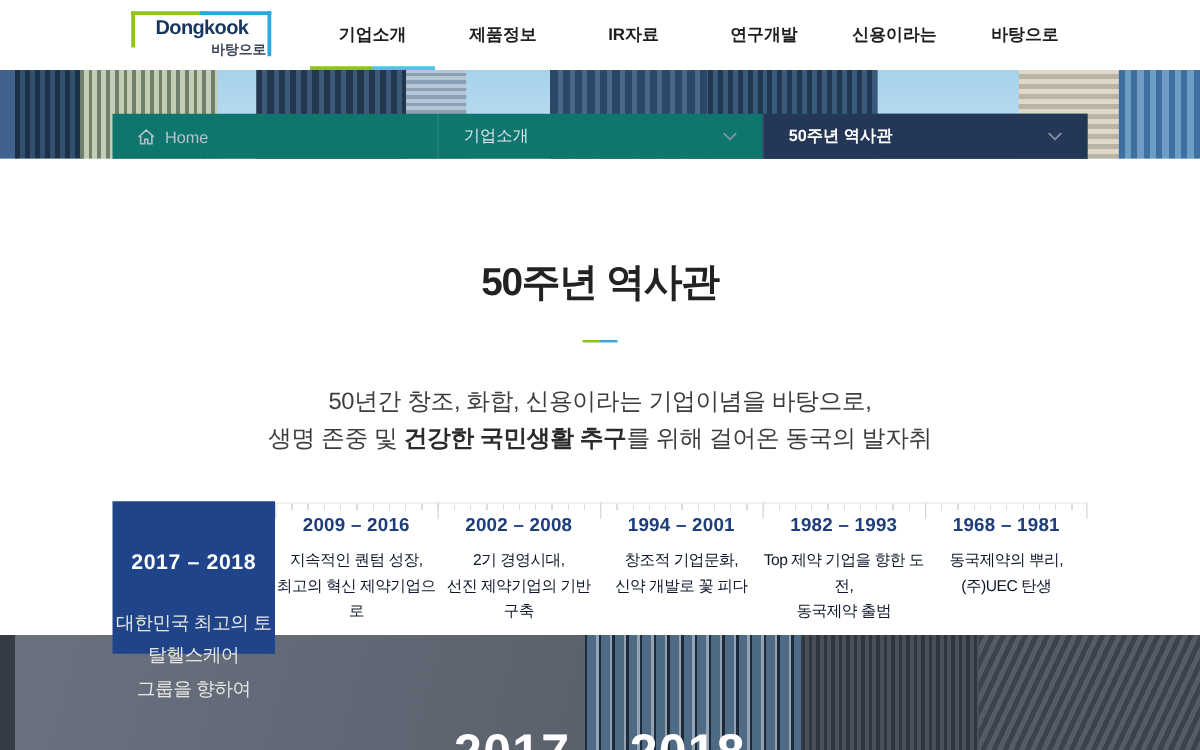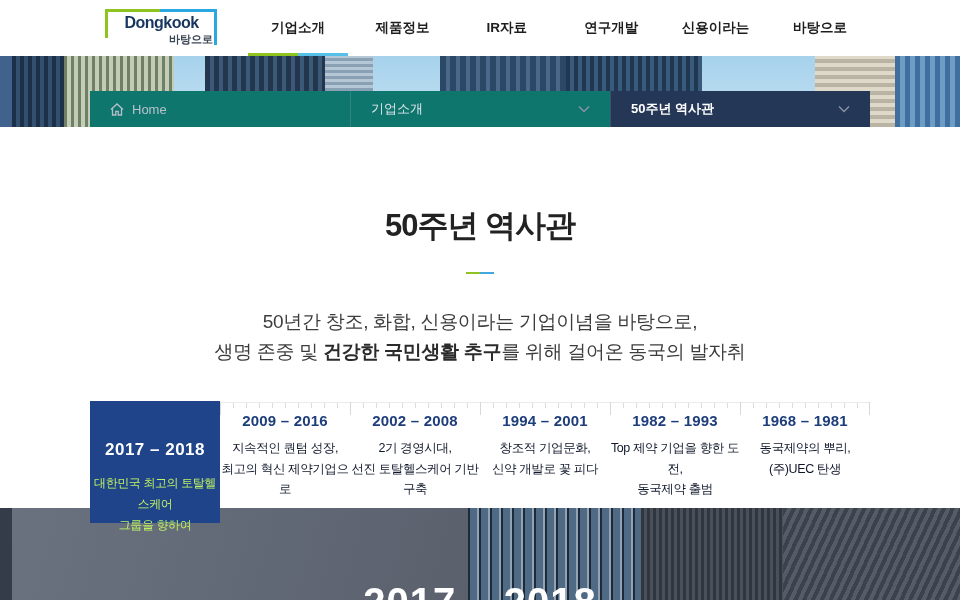--- a/index.html
+++ b/index.html
@@ -64,21 +64,21 @@
         background-size:100% 5px;background-repeat:no-repeat;}
   .timeline::after{content:"";position:absolute;right:0;top:0;width:1px;height:13px;background:#d8d8d8;}
   .tl-tab{width:130px;box-sizing:border-box;text-align:center;position:relative;cursor:pointer;
         padding-top:10px;}
   .tl-tab::before{content:"";position:absolute;left:0;top:0;width:1px;height:13px;background:#d8d8d8;}
   .tl-years{font-size:15px;font-weight:700;color:#1d3d7b;letter-spacing:0.2px;}
   .tl-desc{margin-top:9px;font-size:12.5px;color:#0f172a;line-height:1.65;letter-spacing:-0.4px;}
   .tl-tab.active{background:#1f4489;height:122px;padding-top:0;z-index:4;margin-top:-1px;}
   .tl-tab.active::before{display:none;}
   .tl-tab.active .tl-years{color:#fff;font-size:17px;padding-top:39px;display:block;letter-spacing:0.5px;}
-  .tl-tab.active .tl-desc{color:#bef264;font-size:12px;margin-top:13px;line-height:1.75;font-weight:500;}
+  .tl-tab.active .tl-desc{color:#e5e5e5;font-size:15px;margin-top:26px;line-height:1.75;font-weight:500;}
 
   
   .photo{position:absolute;top:508px;left:0;width:960px;height:92px;overflow:hidden;z-index:1;
         background:linear-gradient(105deg,#6a7280 0%,#5c636f 45%,#464b55 100%);}
   .photo b{position:absolute;top:0;display:block;height:200px;}
   .pb1{left:468px;width:175px;
         background:repeating-linear-gradient(90deg,#1c2a3a 0 2px,#4f6a85 2px 9px,#93a3b2 9px 11px);}
   .pb2{left:641px;width:144px;top:10px;
         background:repeating-linear-gradient(90deg,#31353d 0 3px,#4a505b 3px 6px);}
   .pb3{left:783px;width:177px;
@@ -176,21 +176,21 @@
     <div class="tl-years">2009 – 2016</div>
     <div class="tl-desc">
       <div>지속적인 퀀텀 성장,</div>
       <div>최고의 혁신 제약기업으로</div>
     </div>
   </div>
       <div class="tl-tab">
     <div class="tl-years">2002 – 2008</div>
     <div class="tl-desc">
       <div>2기 경영시대,</div>
-      <div>선진 토탈헬스케어 기반 구축</div>
+      <div>선진 제약기업의 기반 구축</div>
     </div>
   </div>
       <div class="tl-tab">
     <div class="tl-years">1994 – 2001</div>
     <div class="tl-desc">
       <div>창조적 기업문화,</div>
       <div>신약 개발로 꽃 피다</div>
     </div>
   </div>
       <div class="tl-tab">

